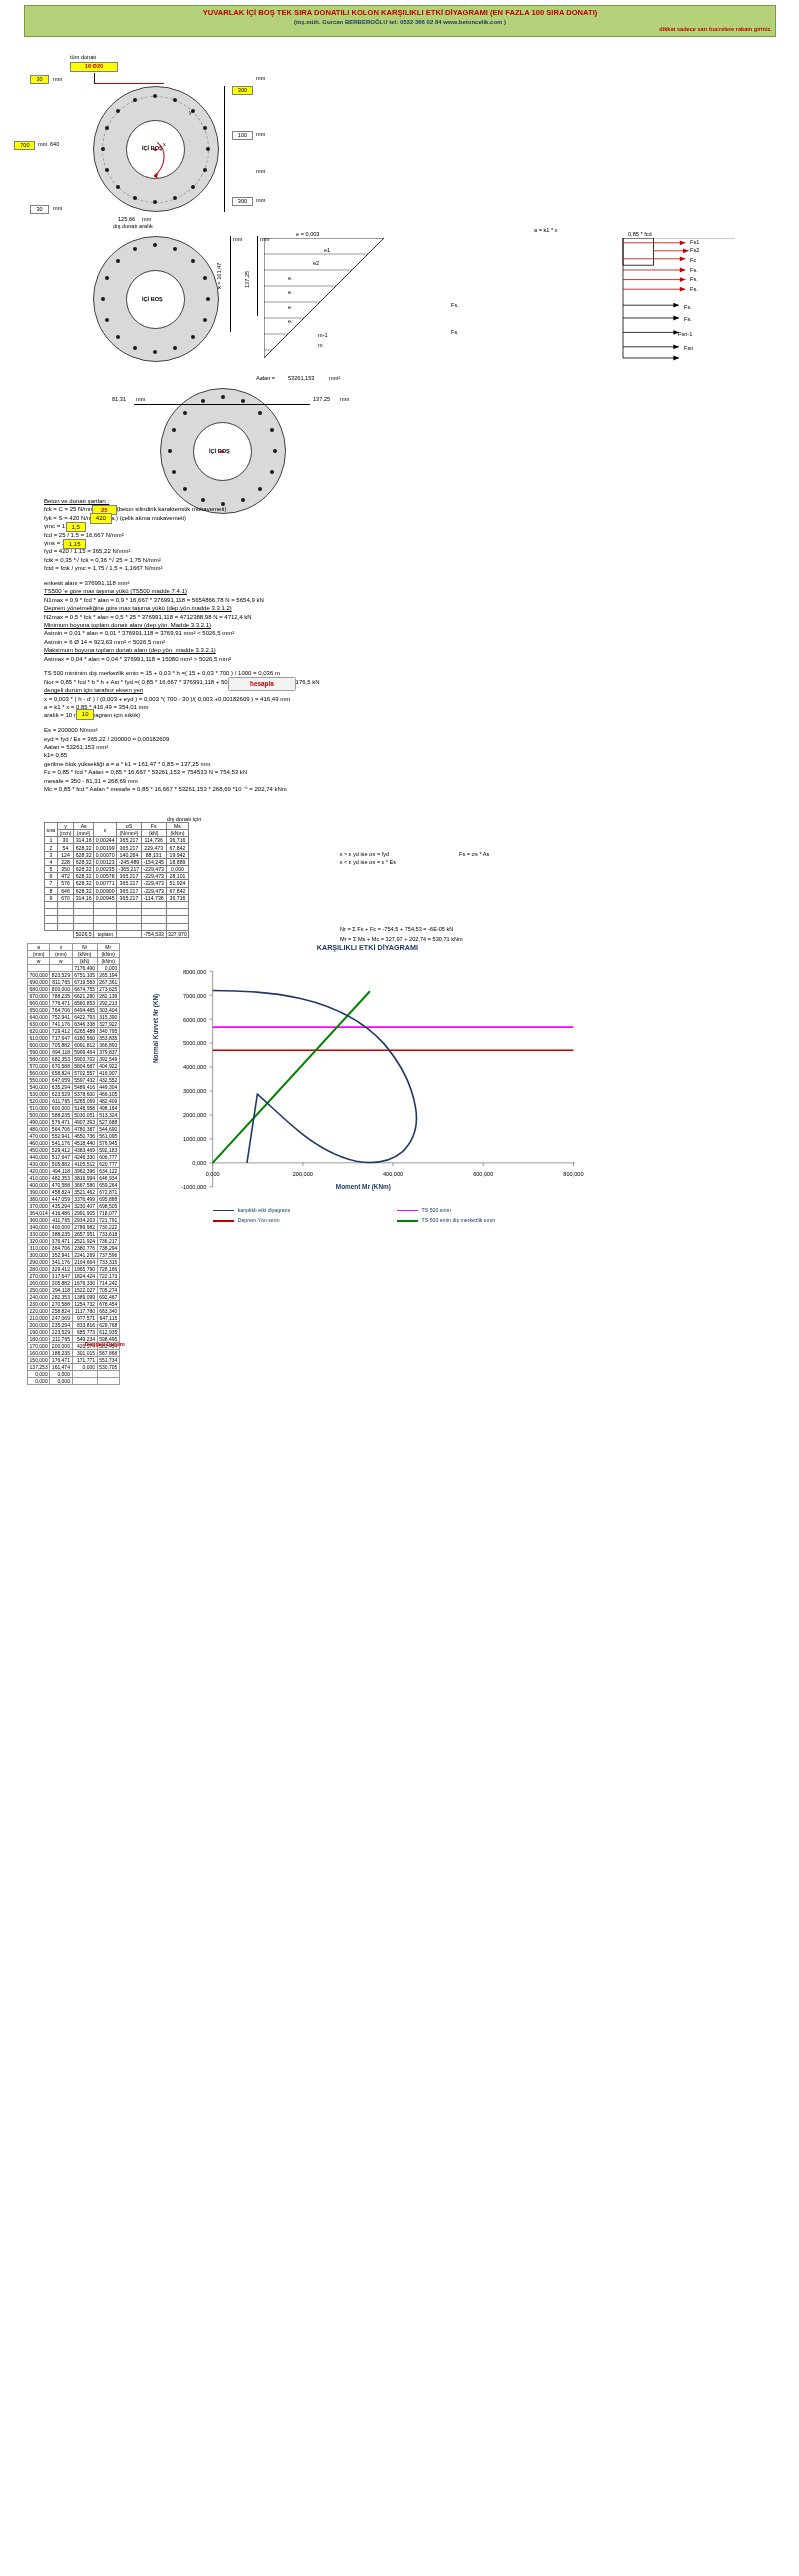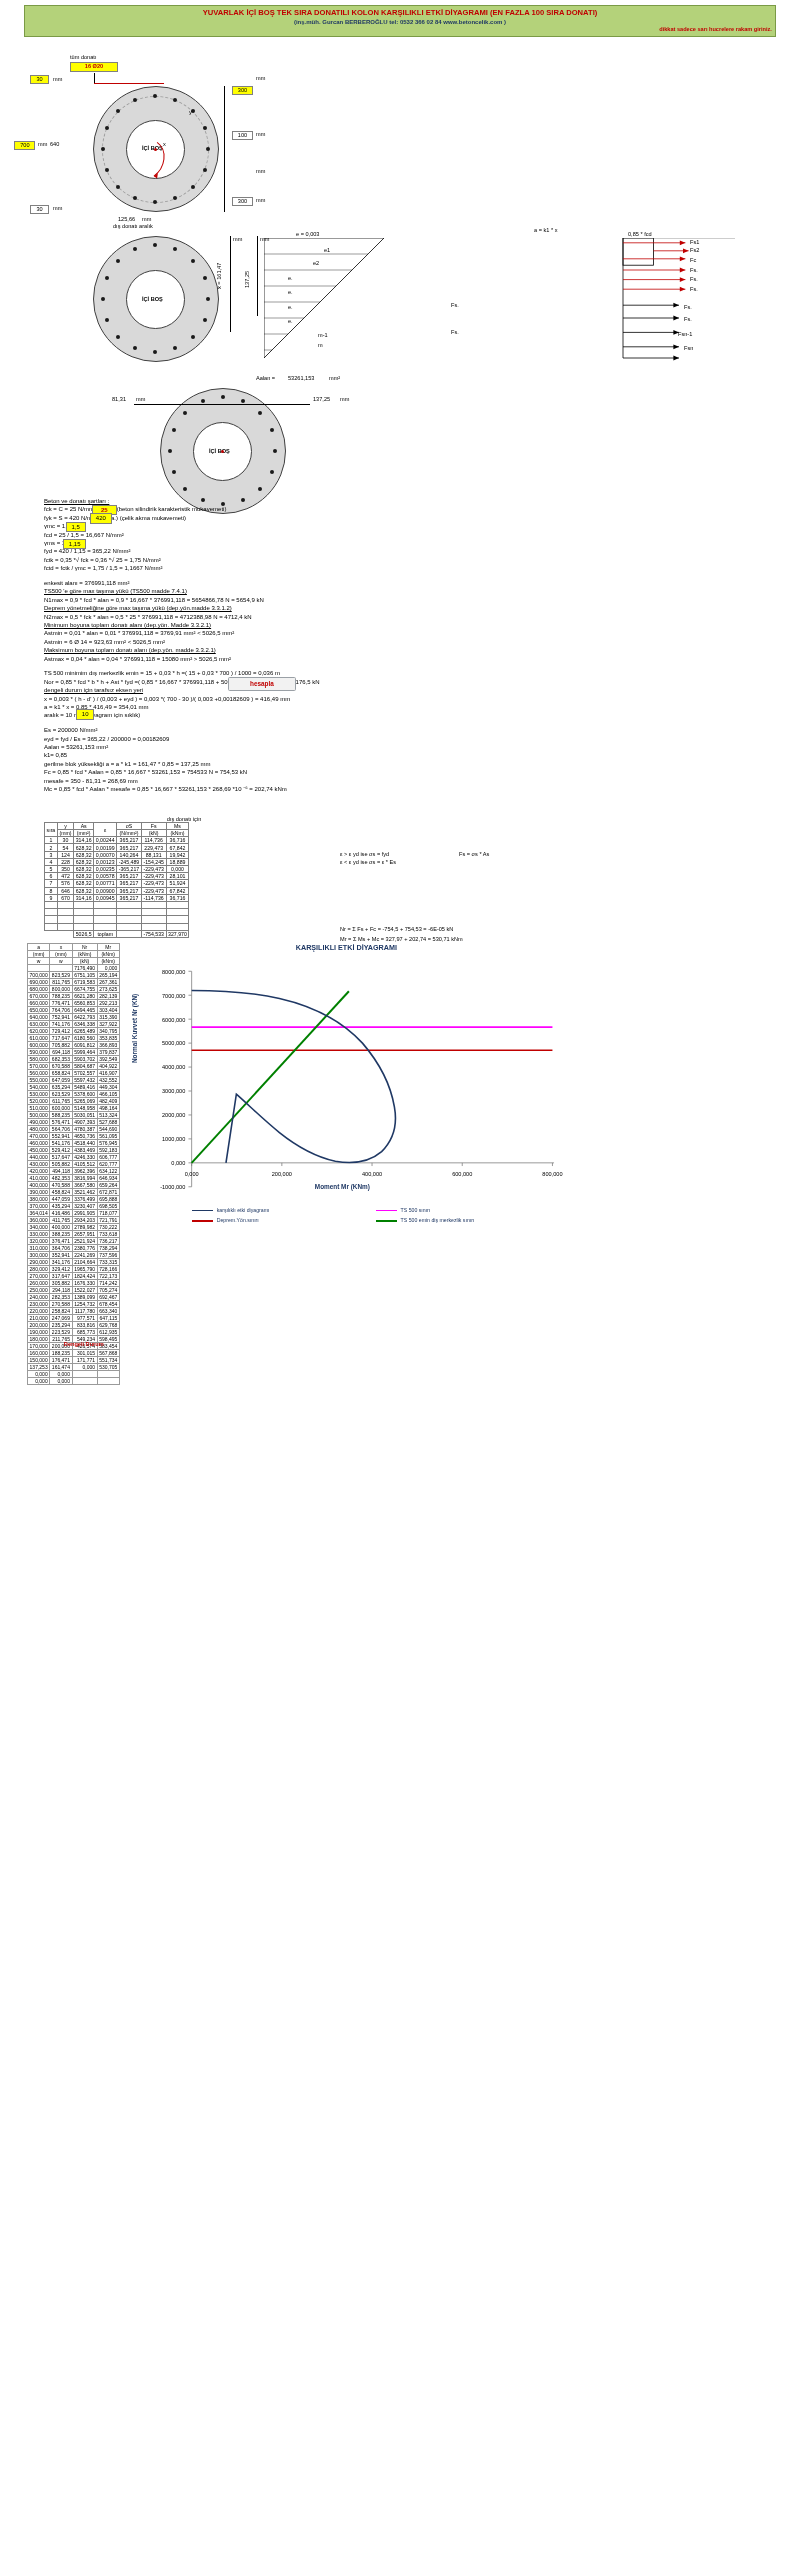--- a/index.html
+++ b/index.html
@@ -87,21 +87,21 @@
 
   
   table.grid { border-collapse: collapse; font-size: 5.2px; }
   table.grid td, table.grid th {
     border: 0.8px solid #808080; padding: 0 1.6px; height: 7.2px;
     text-align: center; color: #000; white-space: nowrap;
   }
   table.grid th { font-weight: normal; background: #ffffff; }
   .tbl-title { font-size: 5.6px; text-align: center; }
 
-  .bottomwrap { display: flex; gap: 3px; margin: 4.8px 0 0 27px; align-items: flex-start; }
+  .bottomwrap { display: flex; gap: 24px; margin: 4.8px 0 0 27px; align-items: flex-start; }
   table.bigtable { border-collapse: collapse; font-size: 5px; }
   table.bigtable td, table.bigtable th {
     border: 0.8px solid #9a9a9a; padding: 0 1.6px; height: 6.9px;
     text-align: right; color: #000; white-space: nowrap;
   }
   table.bigtable th { text-align: center; font-weight: normal; }
 
   
   .chartbox { position: relative; width: 447px; height: 344px; }
   .charttitle { text-align:center; font-size:7.2px; font-weight:bold; color:#1f3864; }

